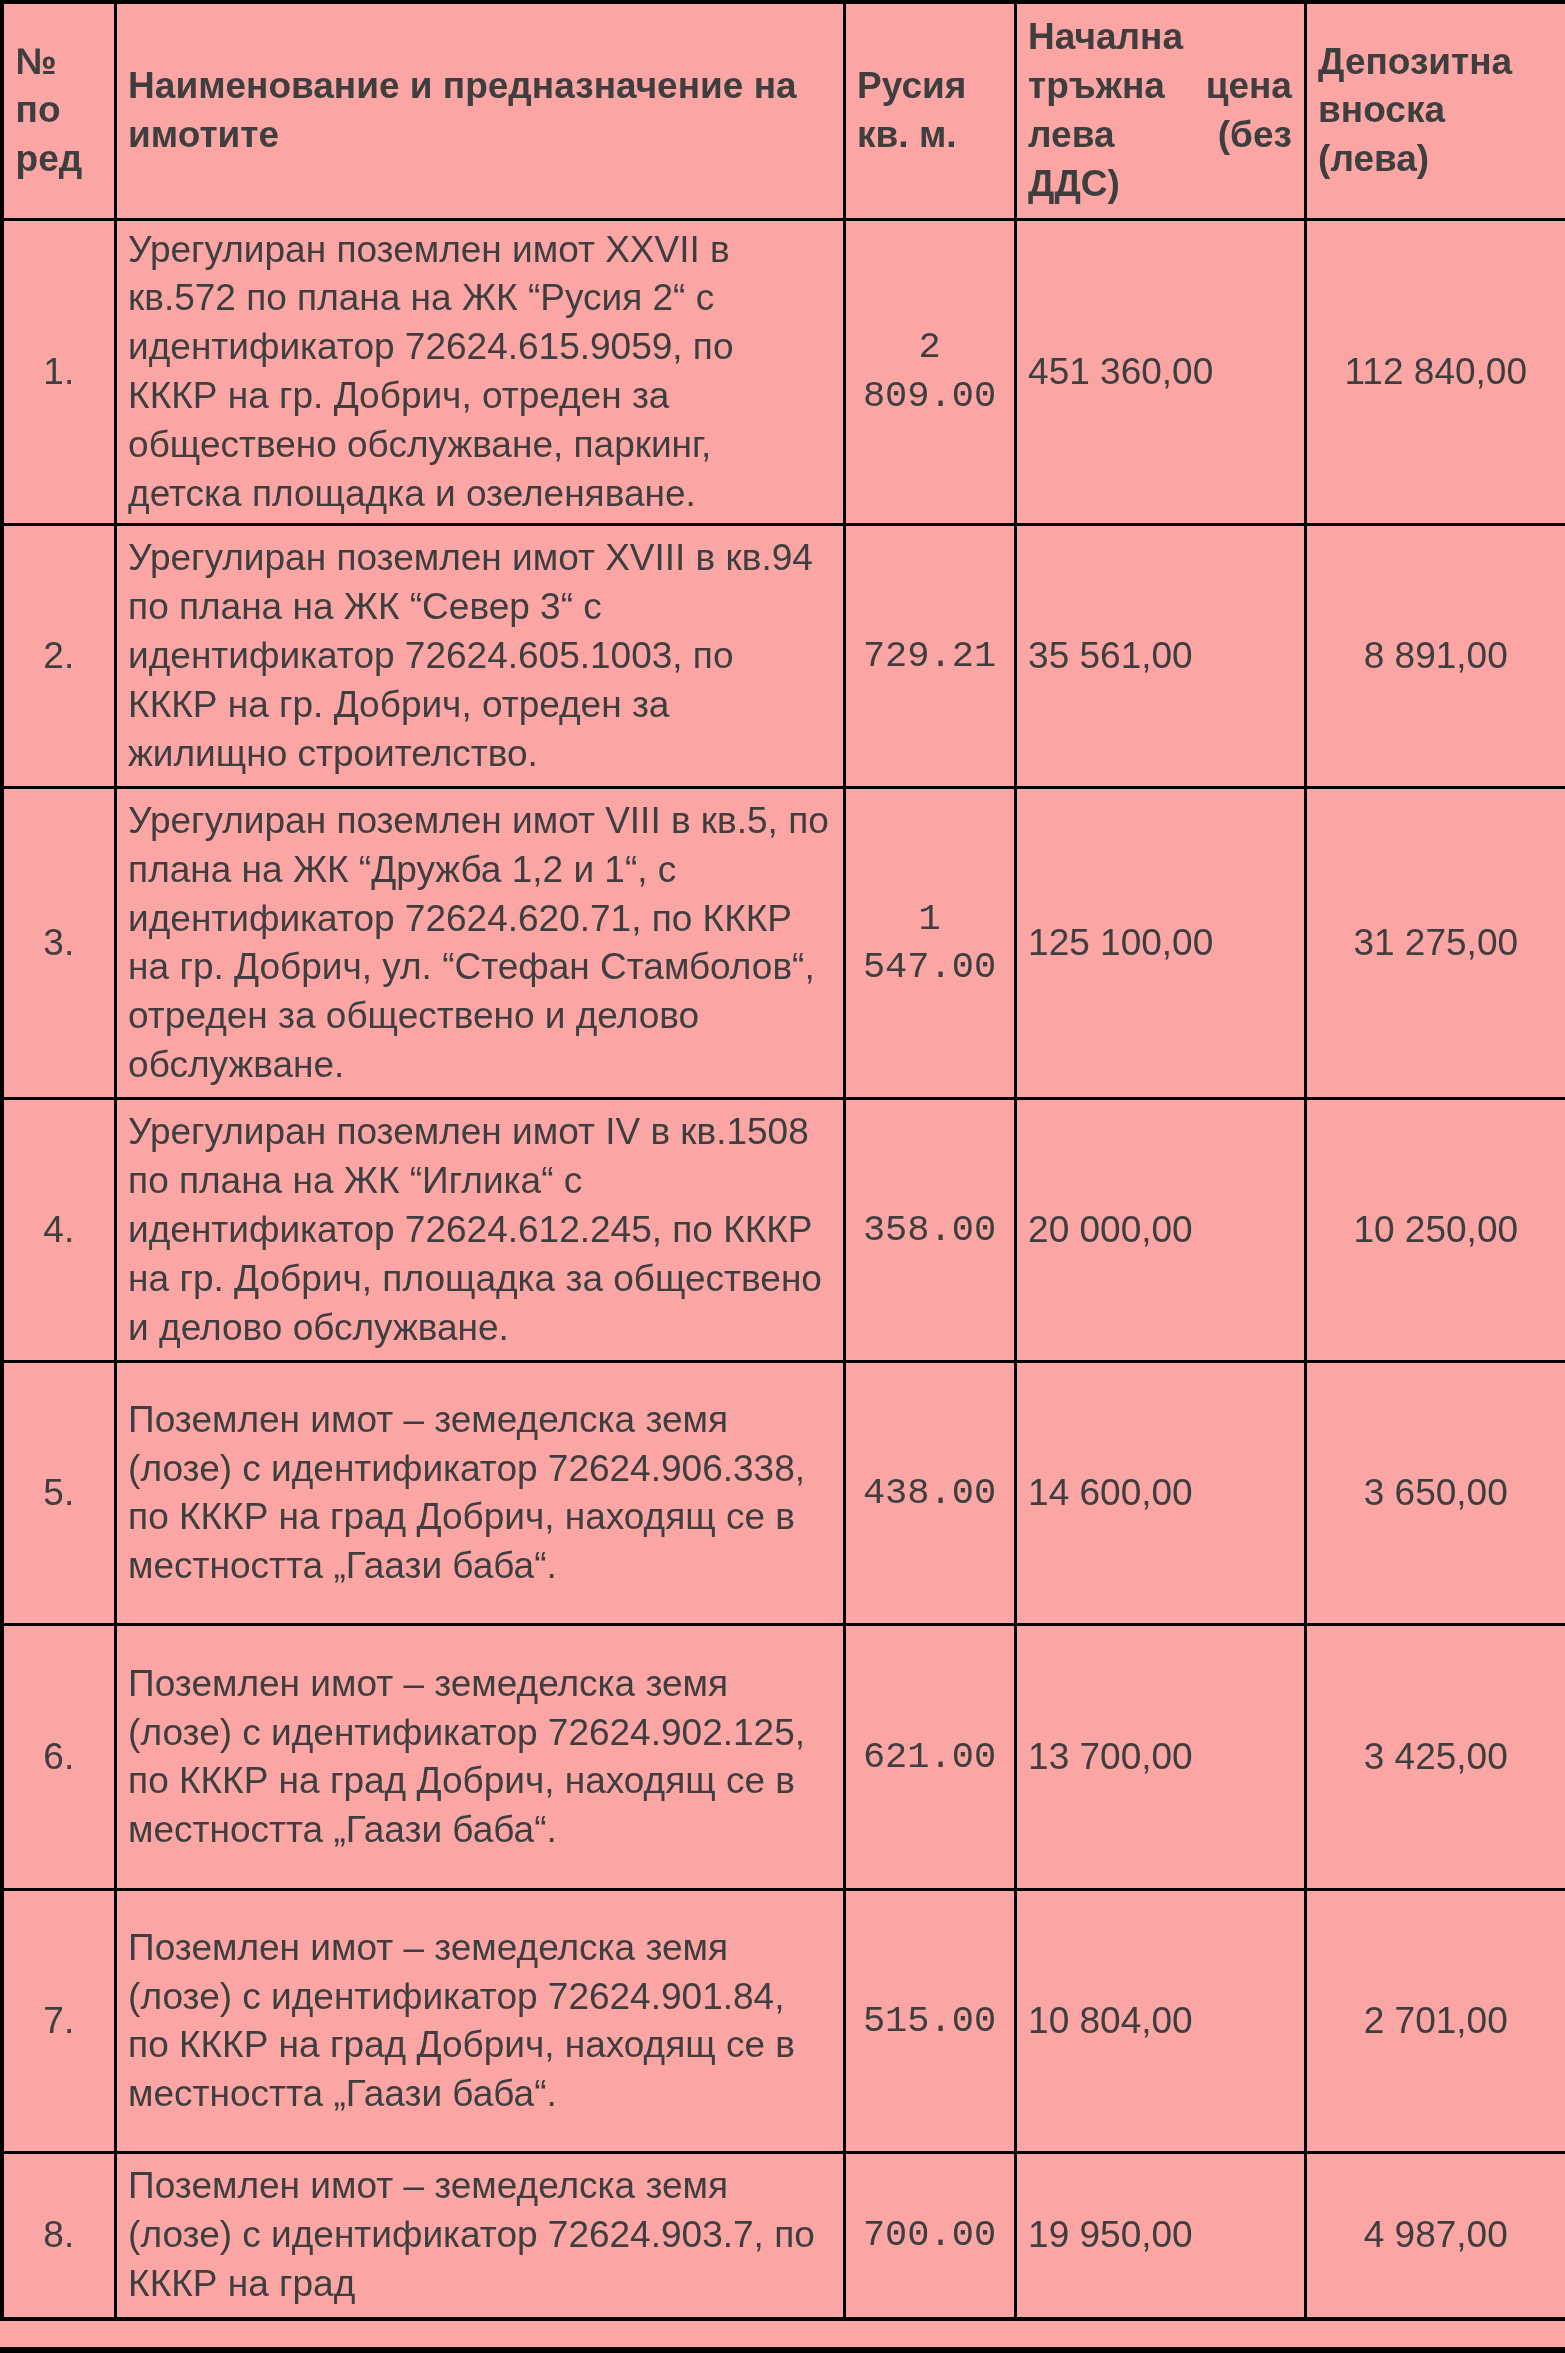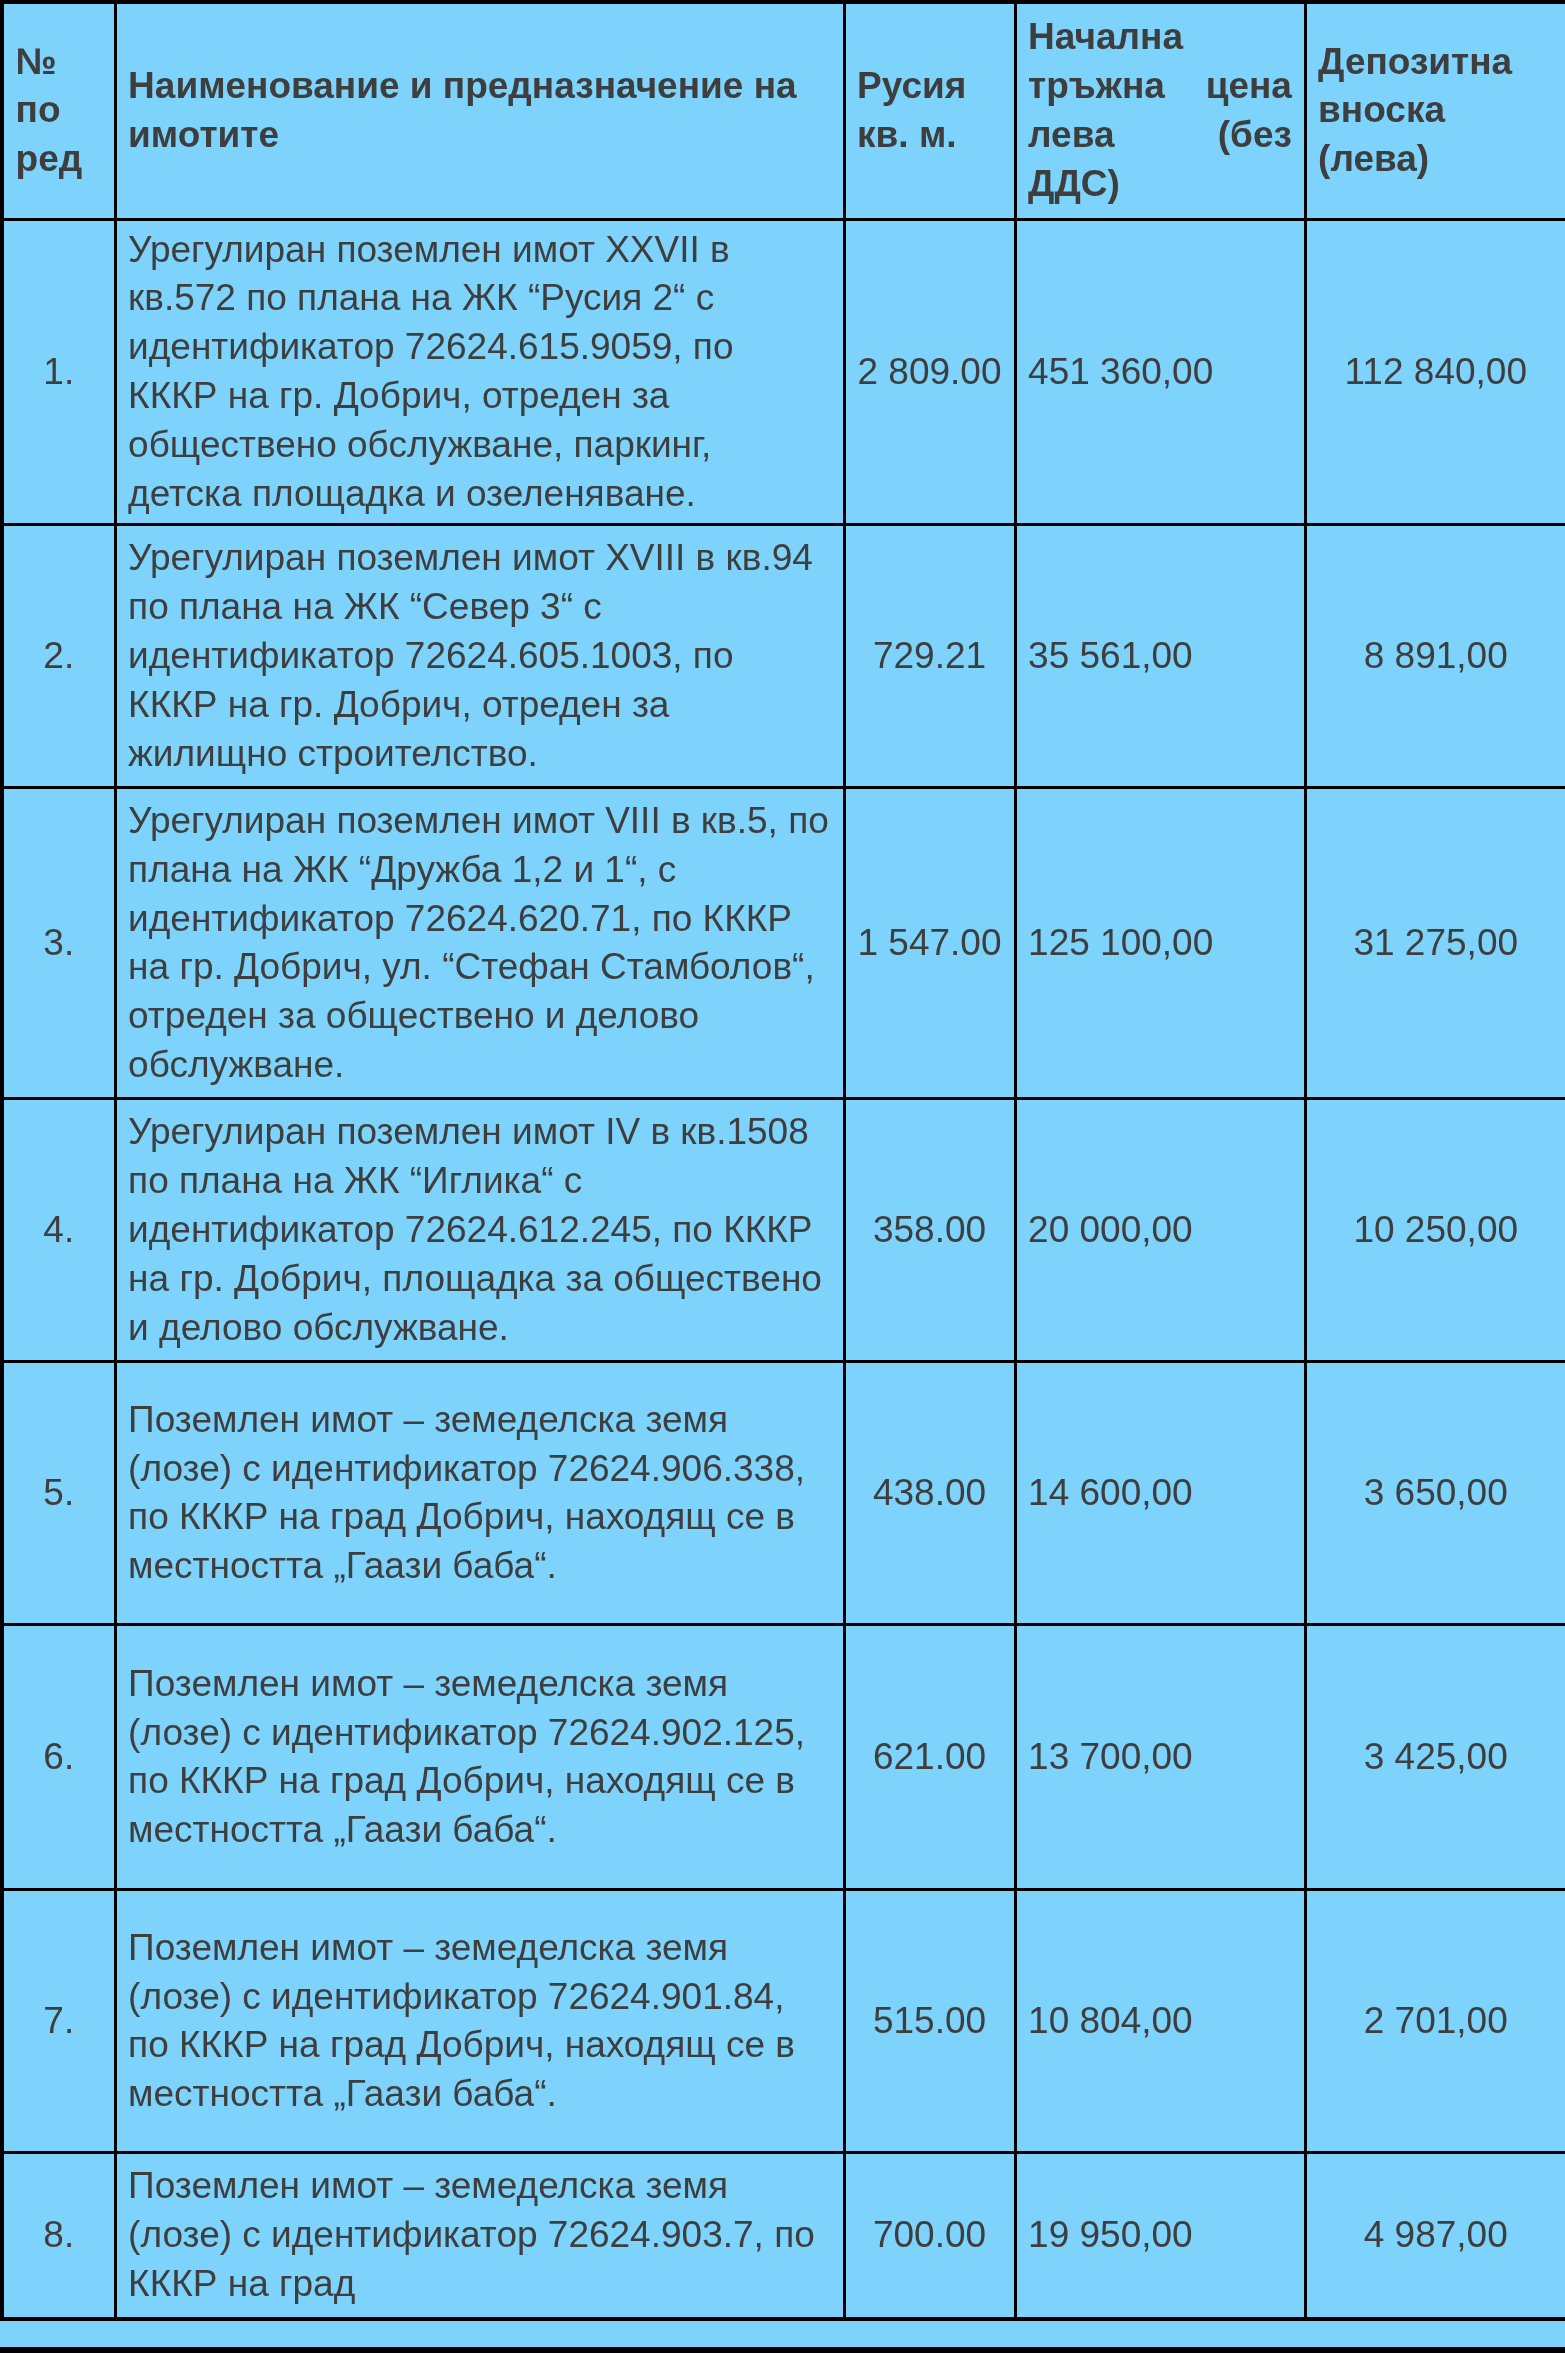--- a/index.html
+++ b/index.html
@@ -3,21 +3,21 @@
 <meta charset="utf-8">
 <style>
   * { box-sizing: border-box; }
   html, body { margin: 0; padding: 0; background: #ffffff; }
   body { width: 1565px; font-family: "Liberation Sans", sans-serif; }
   .page {
     position: relative;
     width: 1565px;
     height: 2354px;
     overflow: hidden;
-    background: #7dd3fc;
+    background: #fca5a5;
   }
   table.props {
     border-collapse: collapse;
     table-layout: fixed;
     width: 1565px;
     border: 4.1px solid #000;
     font-size: 37px;
     line-height: 1.32;
     color: #3e3e3e;
   }
@@ -28,21 +28,21 @@
     overflow: hidden;
   }
   thead th { border-bottom: 5px solid #000; font-weight: 700; text-align: left; }
   .h-num   { padding: 5px 10px; }
   .h-name  { padding: 6.6px 25px 6.6px 15px; }
   .h-area  { padding: 5px 11.6px; }
   .h-price { text-align: justify; padding: 5px 11.6px; }
   .h-deposit { padding: 5px 11.6px; }
   .t-num     { text-align: center; }
   .t-name    { text-align: left; padding: 6.6px 15px; }
-  .t-area    { text-align: center; }
+  .t-area    { text-align: center; font-family: Liberation Mono, monospace; }
   .t-price   { white-space: nowrap; }
   .t-deposit { text-align: center; white-space: nowrap; }
   tr.hrow  { height: 217px; }
   tr.row-1 { height: 303px; }
   tr.row-2 { height: 263px; }
   tr.row-3 { height: 311px; }
   tr.row-4 { height: 263px; }
   tr.row-5 { height: 263px; }
   tr.row-6 { height: 265px; }
   tr.row-7 { height: 263px; }

